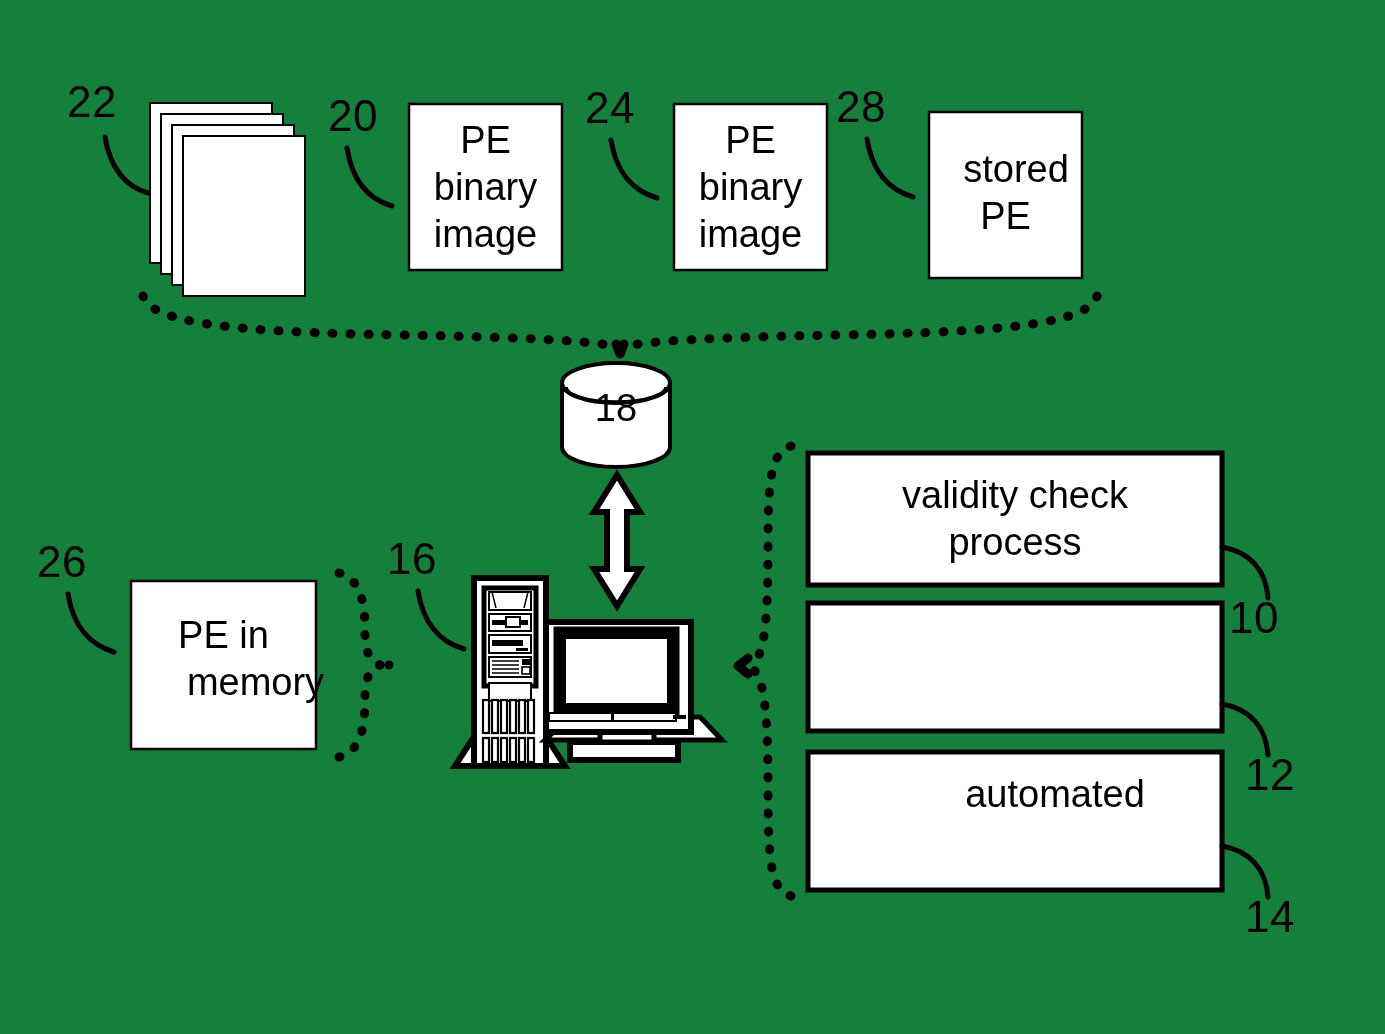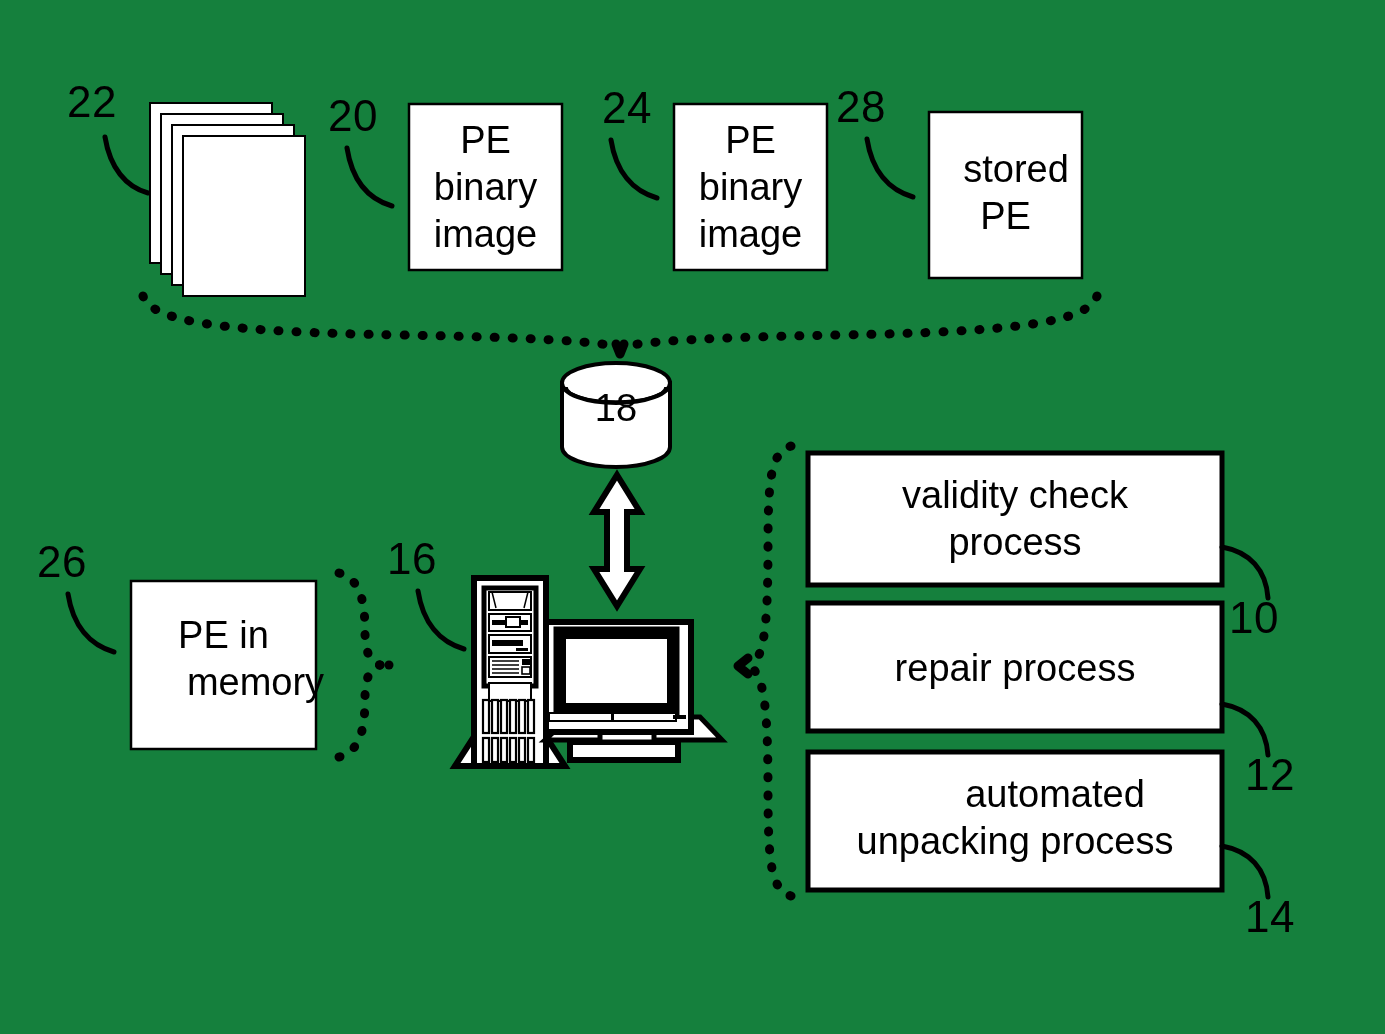--- a/index.html
+++ b/index.html
@@ -171,21 +171,21 @@
 
     <rect x="808" y="603" width="414" height="128" fill="#ffffff" stroke="#000000" stroke-width="5"></rect>
     <path d="M 1222 704 C 1250 709, 1266 727, 1268 755" fill="none" stroke="#000000" stroke-width="5" stroke-linecap="round"></path>
 
     <rect x="808" y="752" width="414" height="138" fill="#ffffff" stroke="#000000" stroke-width="5"></rect>
     <path d="M 1222 846 C 1250 851, 1266 869, 1268 897" fill="none" stroke="#000000" stroke-width="5" stroke-linecap="round"></path>
   </svg>
 
   <div class="txt refnum" style="left:62px; top:76px; width:60px;">22</div>
   <div class="txt refnum" style="left:310px; top:90px; width:60px;margin-left:13px;">20</div>
-  <div class="txt refnum" style="left:597px; top:82px; width:60px;">24</div>
+  <div class="txt refnum" style="left:580px; top:82px; width:60px;">24</div>
   <div class="txt refnum" style="left:831px; top:81px; width:60px;">28</div>
   <div class="txt refnum" style="left:382px; top:533px; width:60px;">16</div>
   <div class="txt refnum" style="left:32px; top:536px; width:60px;">26</div>
   <div class="txt refnum" style="left:1224px; top:592px; width:60px;">10</div>
   <div class="txt refnum" style="left:1240px; top:749px; width:60px;">12</div>
   <div class="txt refnum" style="left:1240px; top:891px; width:60px;">14</div>
 
   <div class="txt cyl-label" style="left:566px; top:386px; width:100px;">18</div>
 
   <div class="txt boxlabel" style="left:409px; top:118px; width:153px;">PE</div>
@@ -198,18 +198,16 @@
 
   <div class="txt boxlabel" style="left:929px; top:147px; width:174px;">stored</div>
   <div class="txt boxlabel" style="left:929px; top:194px; width:153px;">PE</div>
 
   <div class="txt boxlabel" style="left:131px; top:613px; width:185px;">PE in</div>
   <div class="txt boxlabel" style="left:131px; top:660px; width:185px;margin-left:32px;">memory</div>
 
   <div class="txt boxlabel" style="left:808px; top:473px; width:414px;">validity check</div>
   <div class="txt boxlabel" style="left:808px; top:520px; width:414px;">process</div>
 
-  <div class="txt boxlabel" style="left:808px; top:646px; width:414px;">repair process</div>
 
   <div class="txt boxlabel" style="left:848px; top:772px; width:414px;">automated</div>
-  <div class="txt boxlabel" style="left:808px; top:819px; width:414px;">unpacking process</div>
 
 </div>
 
 </body></html>

